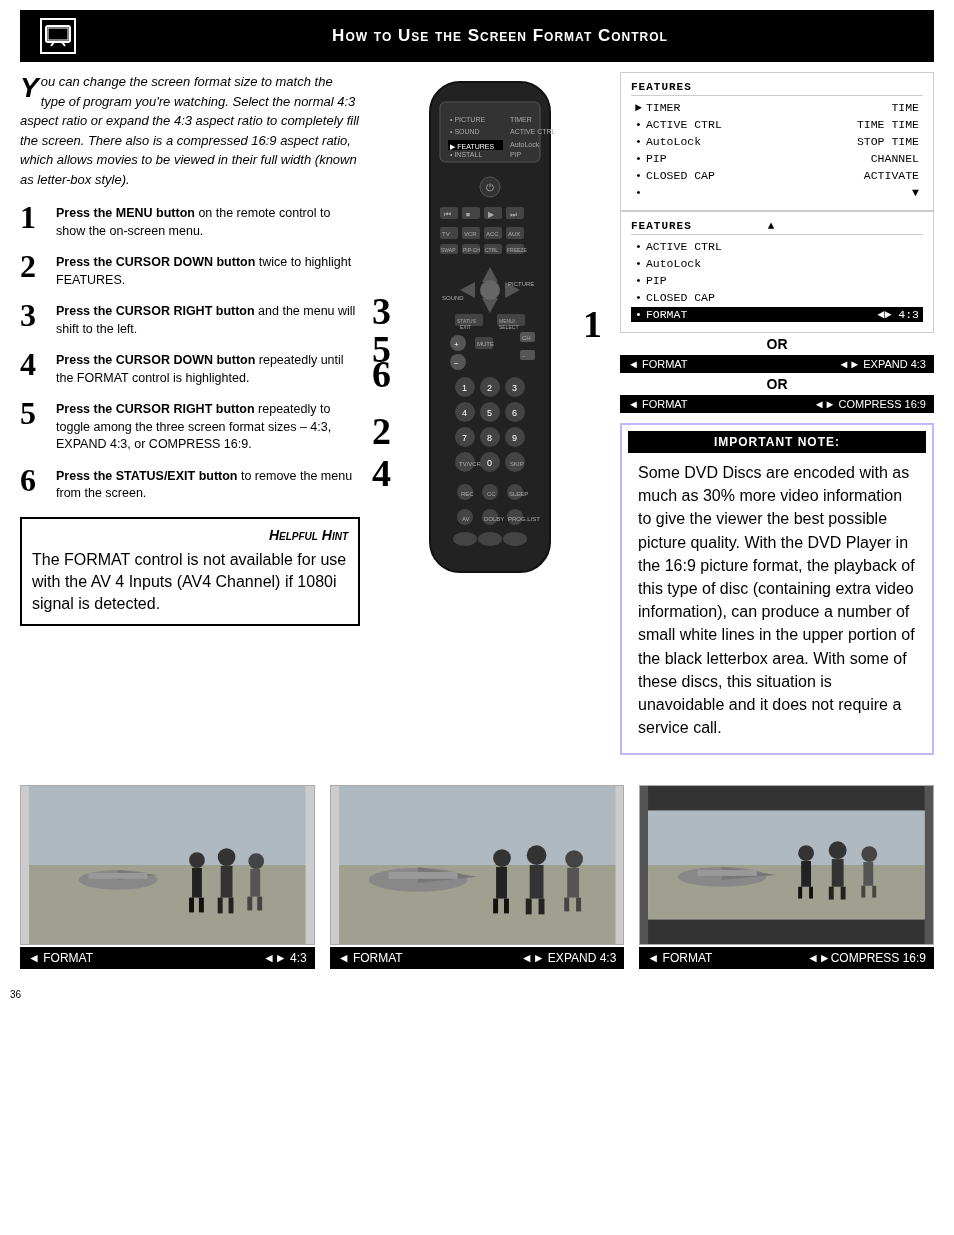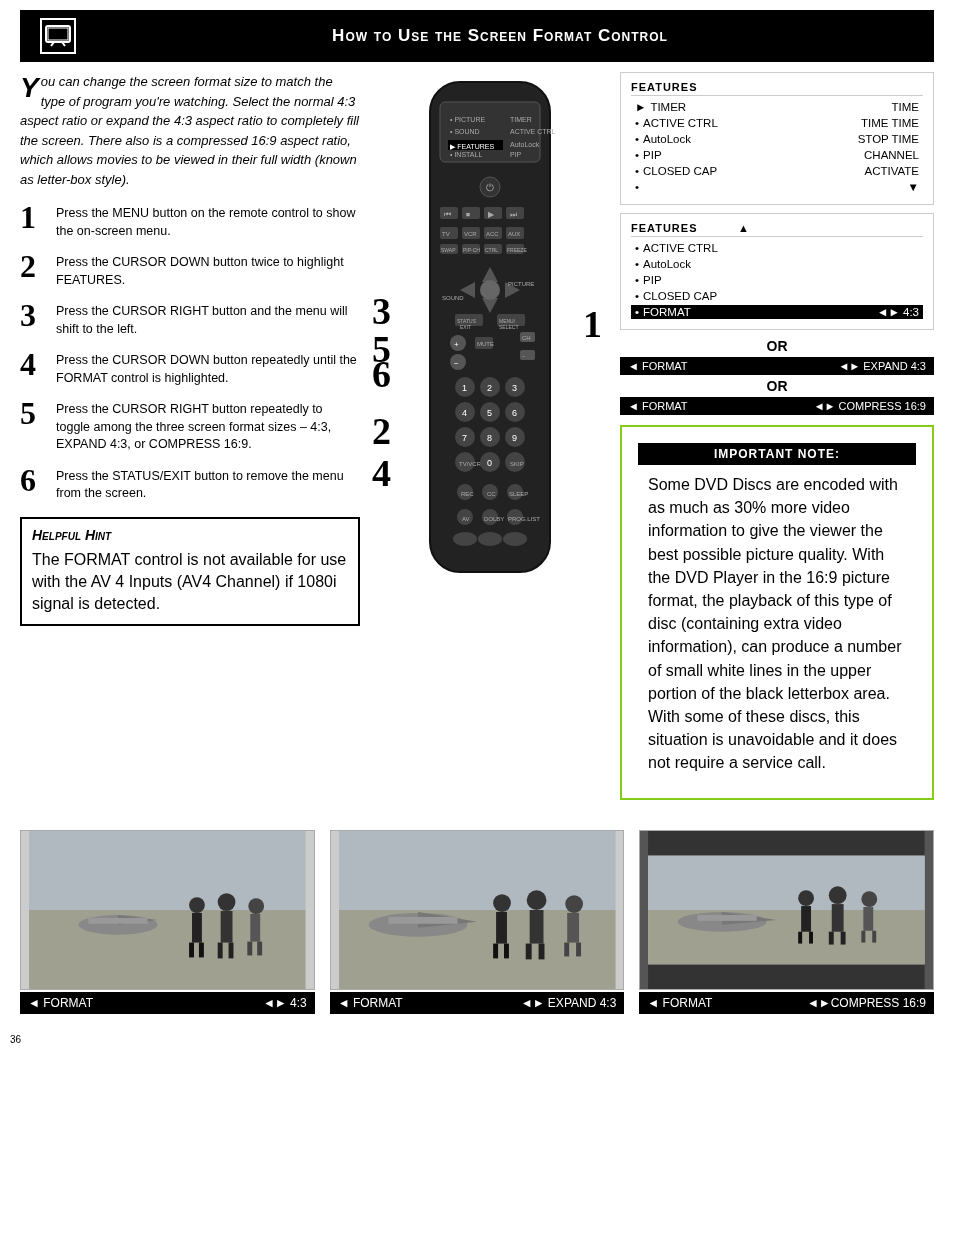--- a/index.html
+++ b/index.html
@@ -83,34 +83,34 @@
       line-height: 1;
       margin-right: 8px;
       font-family: 'Times New Roman', serif;
     }
     .step-text {
       font-size: 12.5px;
       line-height: 1.4;
       padding-top: 4px;
     }
     .step-text strong {
-      font-weight: normal;
+      font-weight: bold;
     }
 
     
     .hint-box {
       border: 2px solid #000;
       margin-top: 14px;
       padding: 8px 10px;
     }
     .hint-title {
       font-size: 14px;
       font-weight: bold;
       font-variant: small-caps;
-      text-align: left;
+      text-align: right;
       margin-bottom: 6px;
       font-style: italic;
     }
     .hint-text {
       font-size: 16px;
       line-height: 1.4;
     }
 
     
     .center-col {
@@ -124,23 +124,23 @@
 
     
     .right-col {
       flex: 1;
     }
 
     
     .menu-box {
       border: 1px solid #ccc;
       padding: 8px 10px;
-      margin-bottom: 8px;
       font-size: 11.5px;
       background: #fff;
+      font-family: Liberation Mono, monospace;
     }
     .menu-box-title {
       font-size: 11px;
       font-weight: bold;
       letter-spacing: 1px;
       margin-bottom: 4px;
       border-bottom: 1px solid #ccc;
       padding-bottom: 2px;
     }
     .menu-item {
@@ -174,23 +174,23 @@
       align-items: center;
       padding: 3px 8px;
       font-size: 11px;
       margin: 3px 0;
     }
     .format-bar .left-part { margin-right: auto; }
     .format-bar .right-part { }
 
     
     .important-note {
-      border: 2px solid #84cc16;
+      border: 2px solid #c4b5fd;
       margin-top: 10px;
-      padding: 16px;
+      padding: 6px;
     }
     .important-note-title {
       background: #000;
       color: #fff;
       font-size: 12px;
       font-weight: bold;
       text-align: center;
       padding: 4px 8px;
       letter-spacing: 1px;
     }

